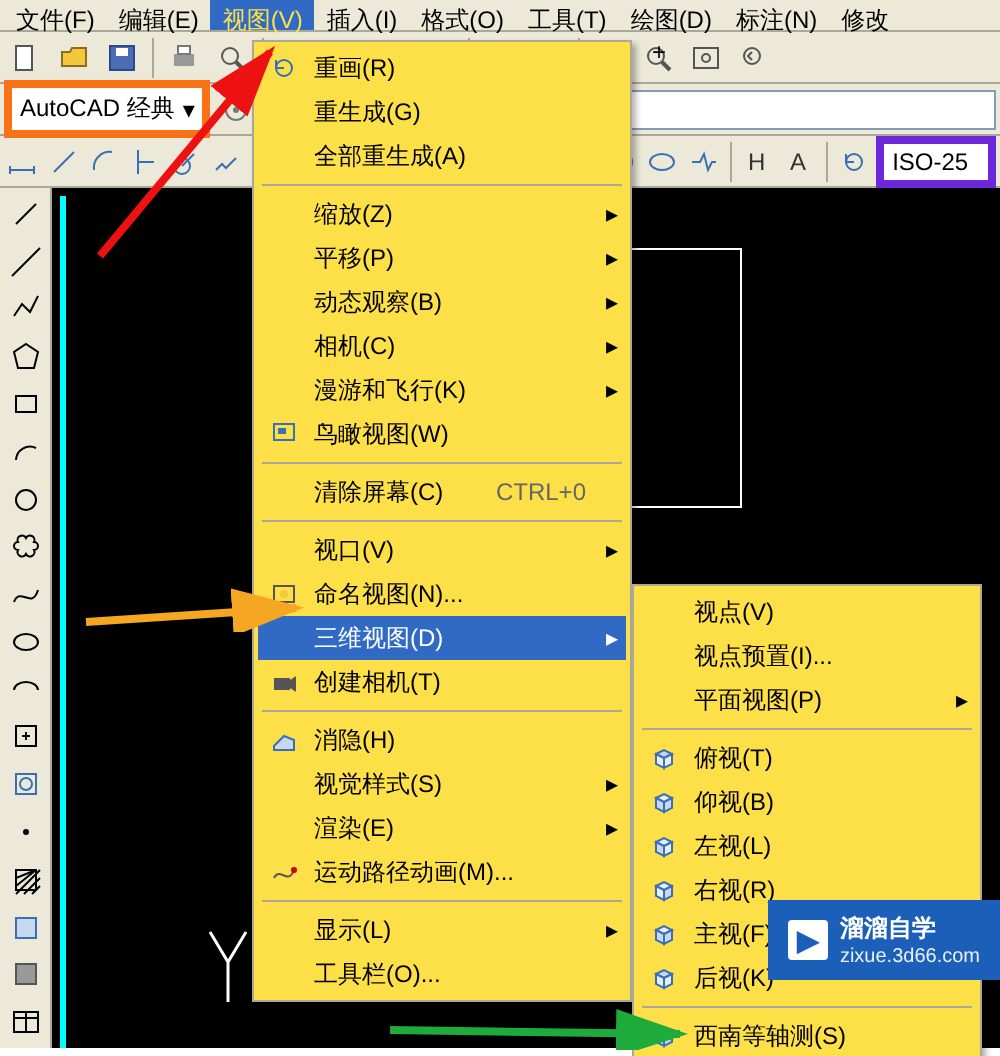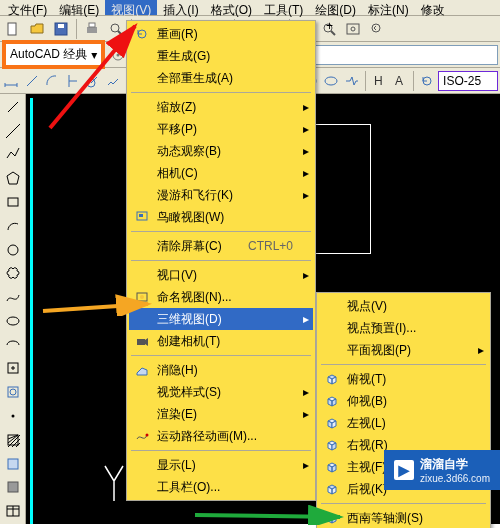--- a/index.html
+++ b/index.html
@@ -1,26 +1,26 @@
 <!DOCTYPE html>
 <html><head>
 <meta charset="utf-8">
 <style>
 * { margin:0; padding:0; box-sizing:border-box; font-family:"Microsoft YaHei","SimSun",sans-serif; font-size:12px; }
 body { background:#fff; width:500px; height:528px; overflow:hidden; position:relative; }
 .menubar { display:flex; background:#ece9d8; border-bottom:1px solid #aca899; height:16px; padding:0 2px; }
 .menubar .mitem { padding:2px 6px; cursor:default; }
-.menubar .mitem.active { background:#316ac5; color:#e5e5e5; }
+.menubar .mitem.active { background:#316ac5; color:#fde047; }
 .toolbar { display:flex; align-items:center; background:#ece9d8; border-bottom:1px solid #aca899; height:26px; padding:2px; gap:2px; }
 .tbtn { width:22px; height:22px; border:1px solid transparent; display:flex; align-items:center; justify-content:center; }
 .tbtn svg { width:16px; height:16px; }
 .sep { width:1px; height:20px; background:#aca899; margin:0 2px; }
 .stylebox { border:4px solid #f97316; background:#fff; padding:2px 4px; display:flex; align-items:center; gap:4px; min-width:90px; }
 .layerbox { border:1px solid #7f9db9; background:#fff; padding:2px 4px; display:flex; align-items:center; gap:2px; flex:1; min-width:120px; }
-.dimbox { border:1px solid #6d28d9; background:#fff; padding:2px 4px; min-width:60px; }
+.dimbox { border:4px solid #6d28d9; background:#fff; padding:2px 4px; min-width:60px; }
 .main { display:flex; height:calc(100% - 98px); }
 .vtoolbar { width:26px; background:#ece9d8; border-right:1px solid #aca899; display:flex; flex-direction:column; align-items:center; padding:2px 0; gap:2px; }
 .vtbtn { width:22px; height:22px; display:flex; align-items:center; justify-content:center; }
 .vtbtn svg { width:16px; height:16px; }
 .canvas { flex:1; background:#000; position:relative; overflow:hidden; }
 .drawing-rect { position:absolute; border:1px solid #fff; }
 .wire { position:absolute; color:#fff; font-size:14px; }
 .dd { position:absolute; background:#fde047; border:1px solid #aca899; box-shadow:2px 2px 3px rgba(0,0,0,0.3); padding:2px; z-index:50; }
 .dd-row { display:flex; align-items:center; height:22px; padding:0 20px 0 4px; cursor:default; position:relative; white-space:nowrap; }
 .dd-row.hl { background:#316ac5; color:#fff; }

